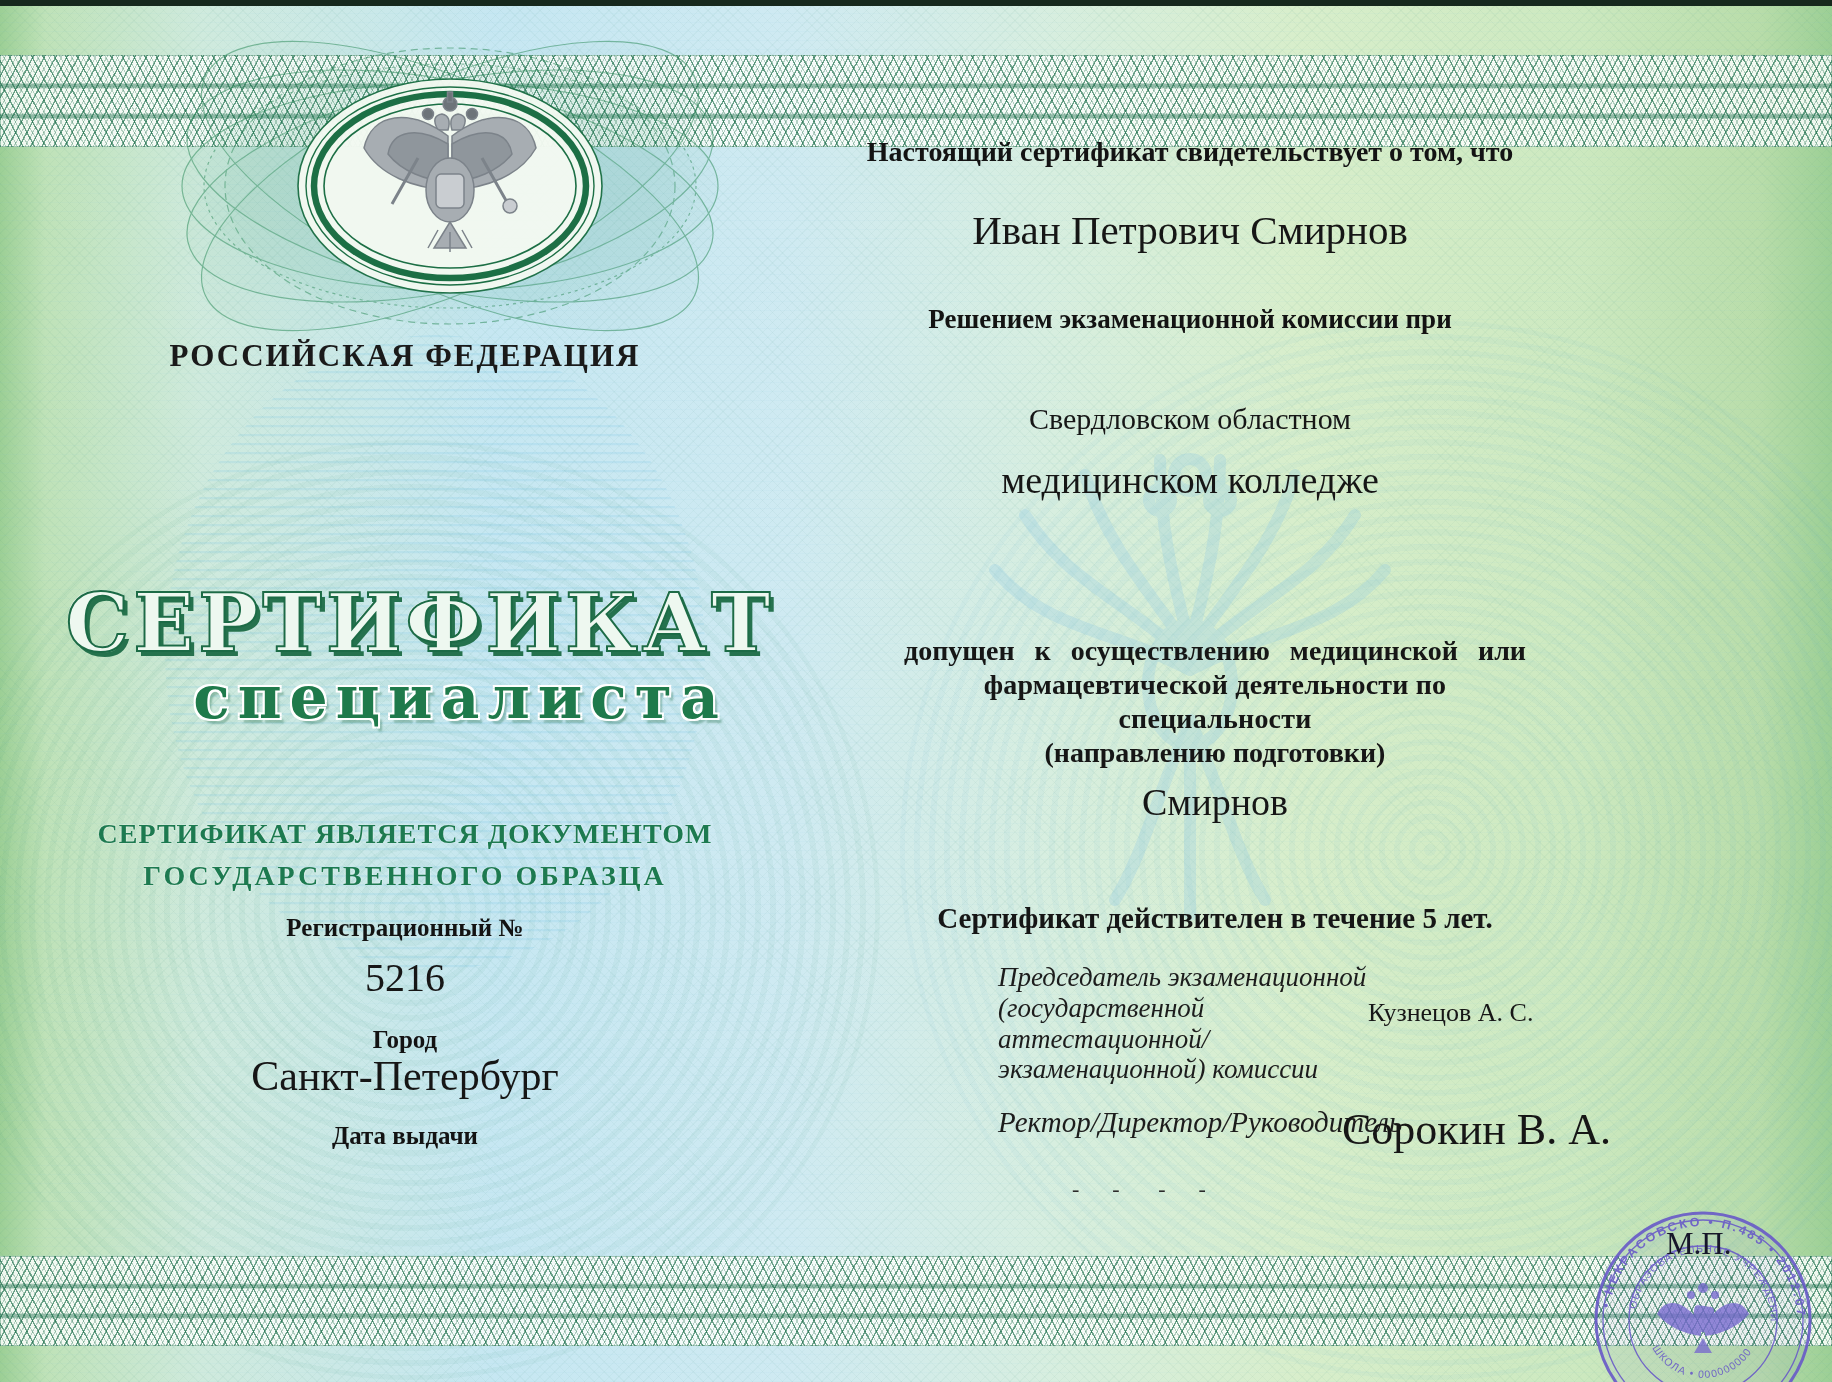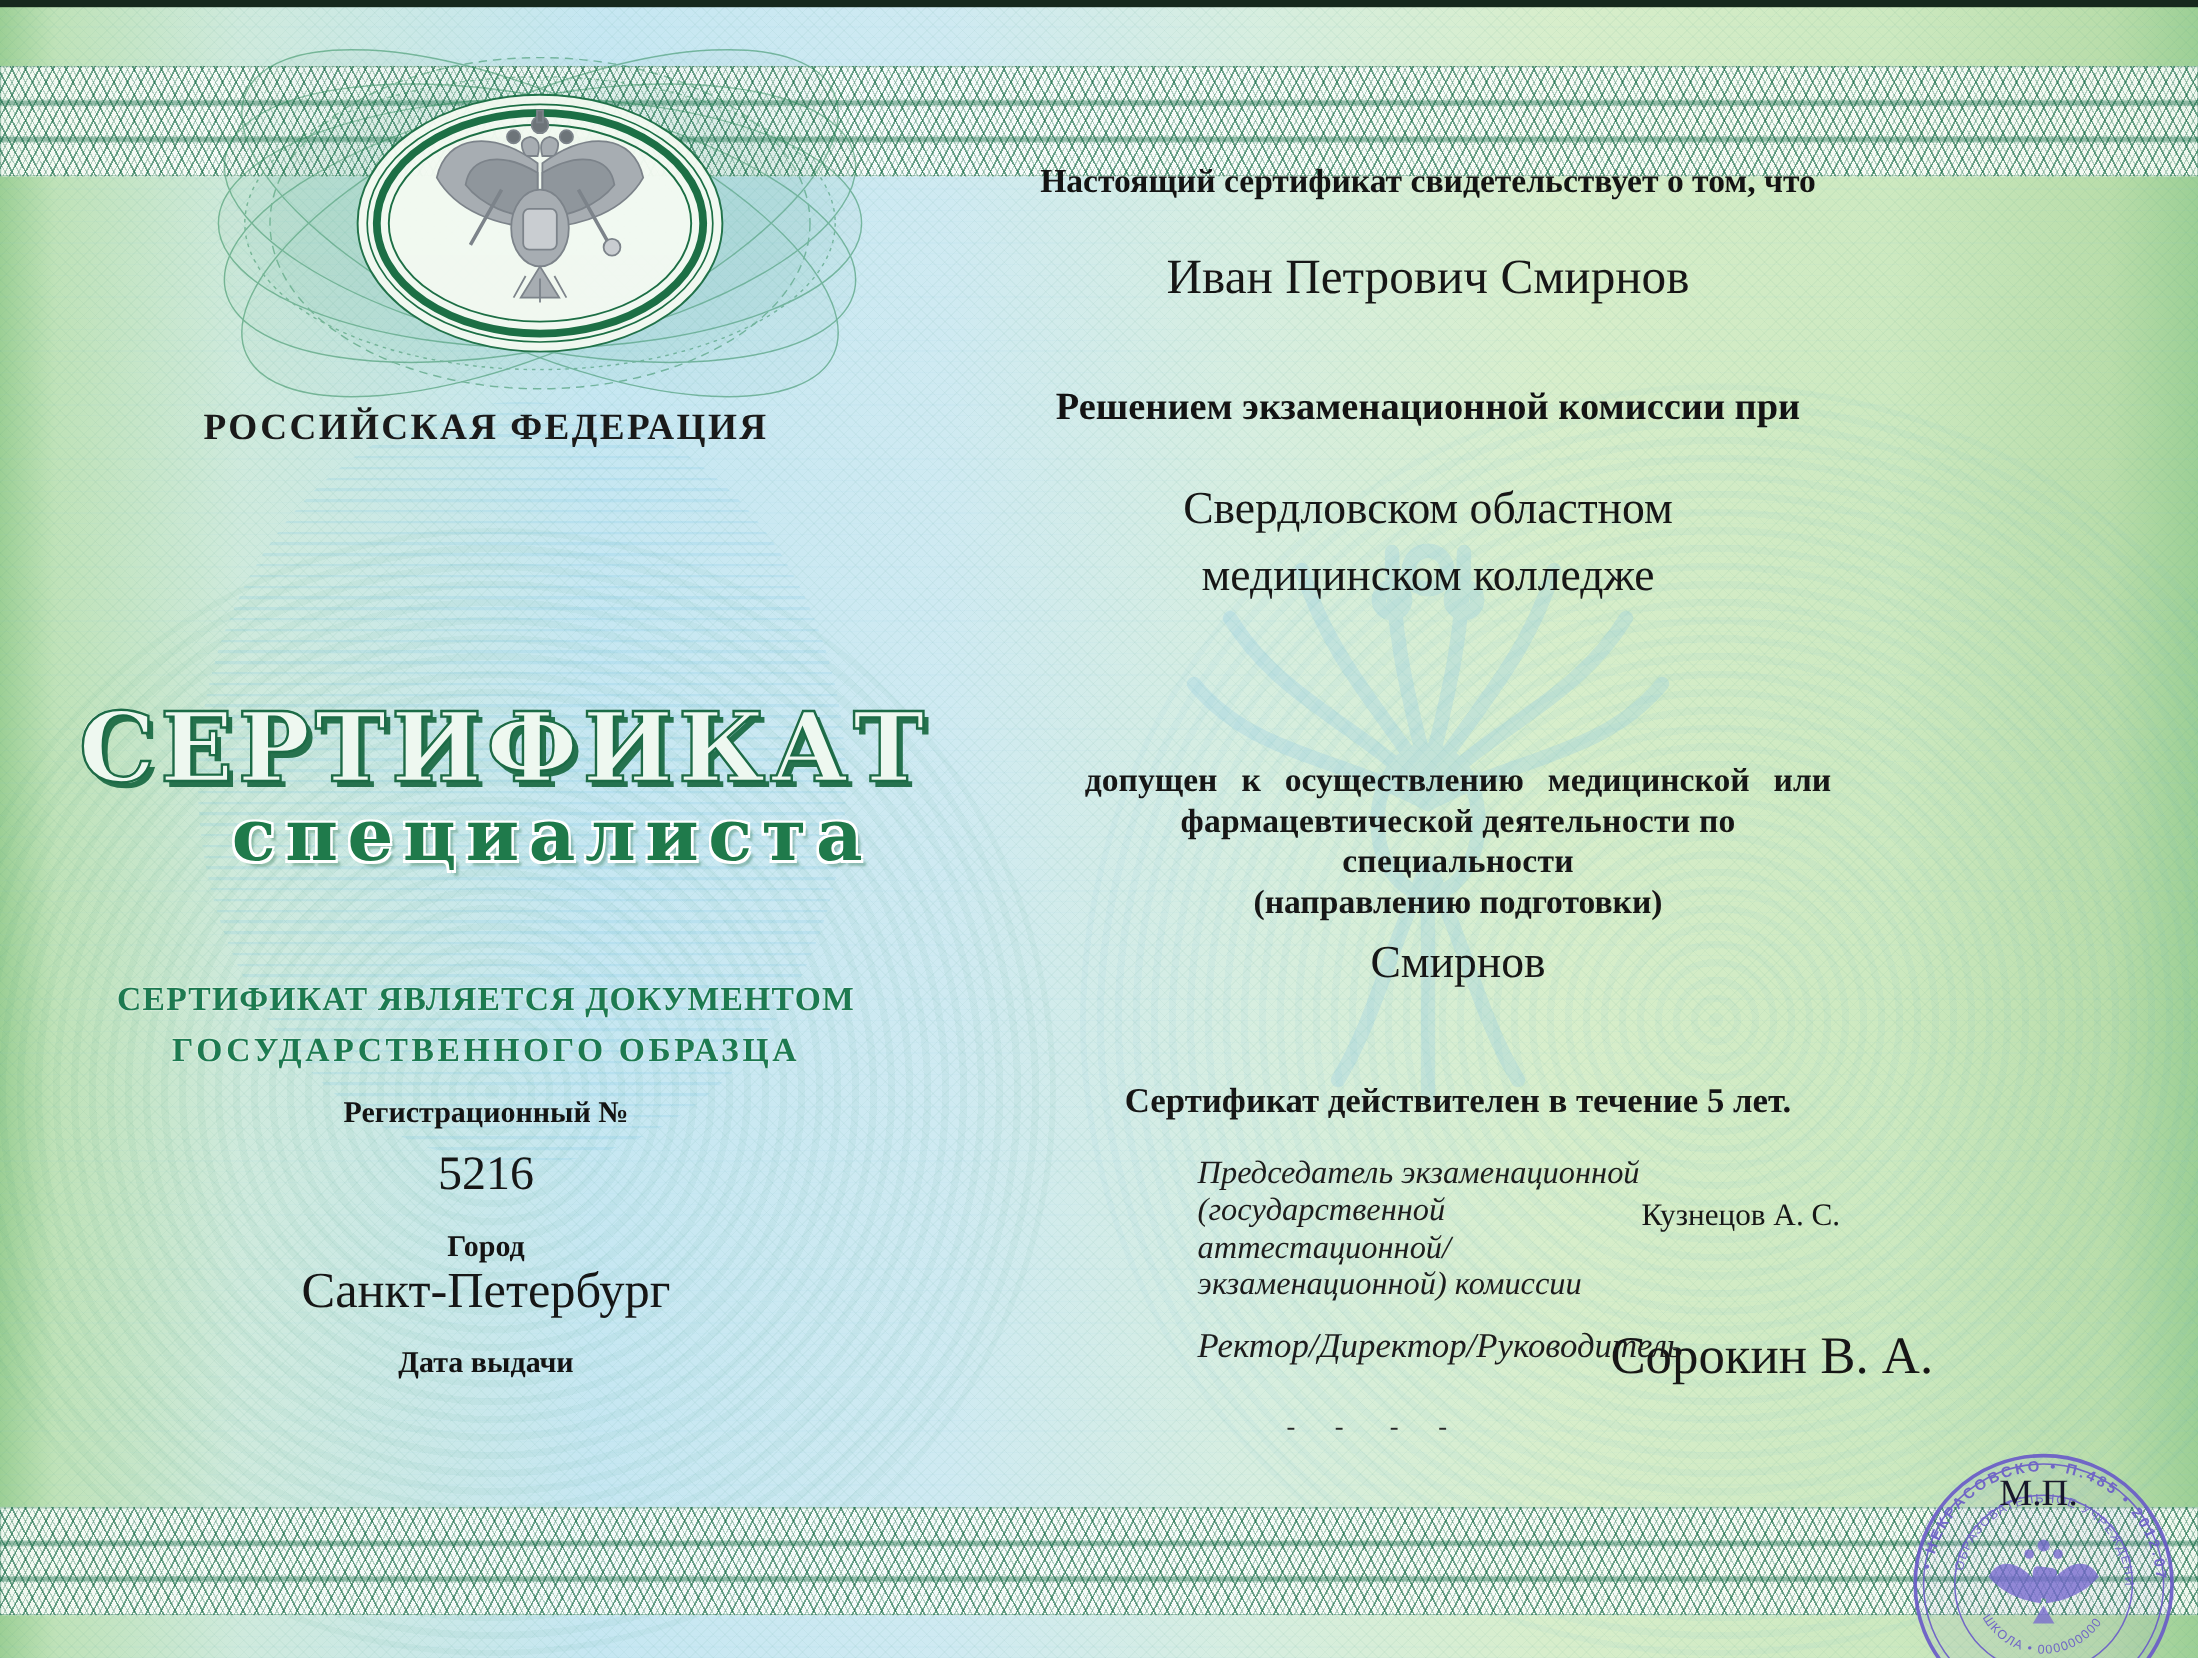--- a/index.html
+++ b/index.html
@@ -55,22 +55,22 @@
   .doc1{top:818px;font-size:28px;}
   .doc2{top:860px;font-size:28px;letter-spacing:3px;}
   .reg-label{top:914px;font-size:25px;}
   .reg-num{top:954px;font-size:40px;}
   .city-label{top:1026px;font-size:25px;}
   .city-val{top:1052px;font-size:42px;}
   .date-label{top:1122px;font-size:25px;}
   .date-val{top:1158px;font-size:42px;}
   .intro{top:136px;font-size:28px;}
   .holder{top:206px;font-size:41px;}
-  .commission{top:320px;font-size:32px;}
-  .inst1{top:402px;font-size:38px;}
+  .commission{top:304px;font-size:27px;}
+  .inst1{top:402px;font-size:30px;}
   .inst2{top:458px;font-size:38px;}
   .adm{top:634px;font-size:28px;font-weight:bold;line-height:34px;}
   .adm .w1{display:block;word-spacing:13px;}
   .adm .w2{display:block;letter-spacing:.2px;}
   .adm .w3{display:block;}
   .spec{top:780px;font-size:38px;}
   .valid{top:902px;font-size:29px;font-weight:bold;}
   .chair-label{left:998px;top:962px;width:430px;font-size:27px;font-style:italic;line-height:1.14;color:#1c1c1c;}
   .chair-label .l2{word-spacing:6px;}
   .chair-name{left:1368px;top:998px;font-size:26px;}

